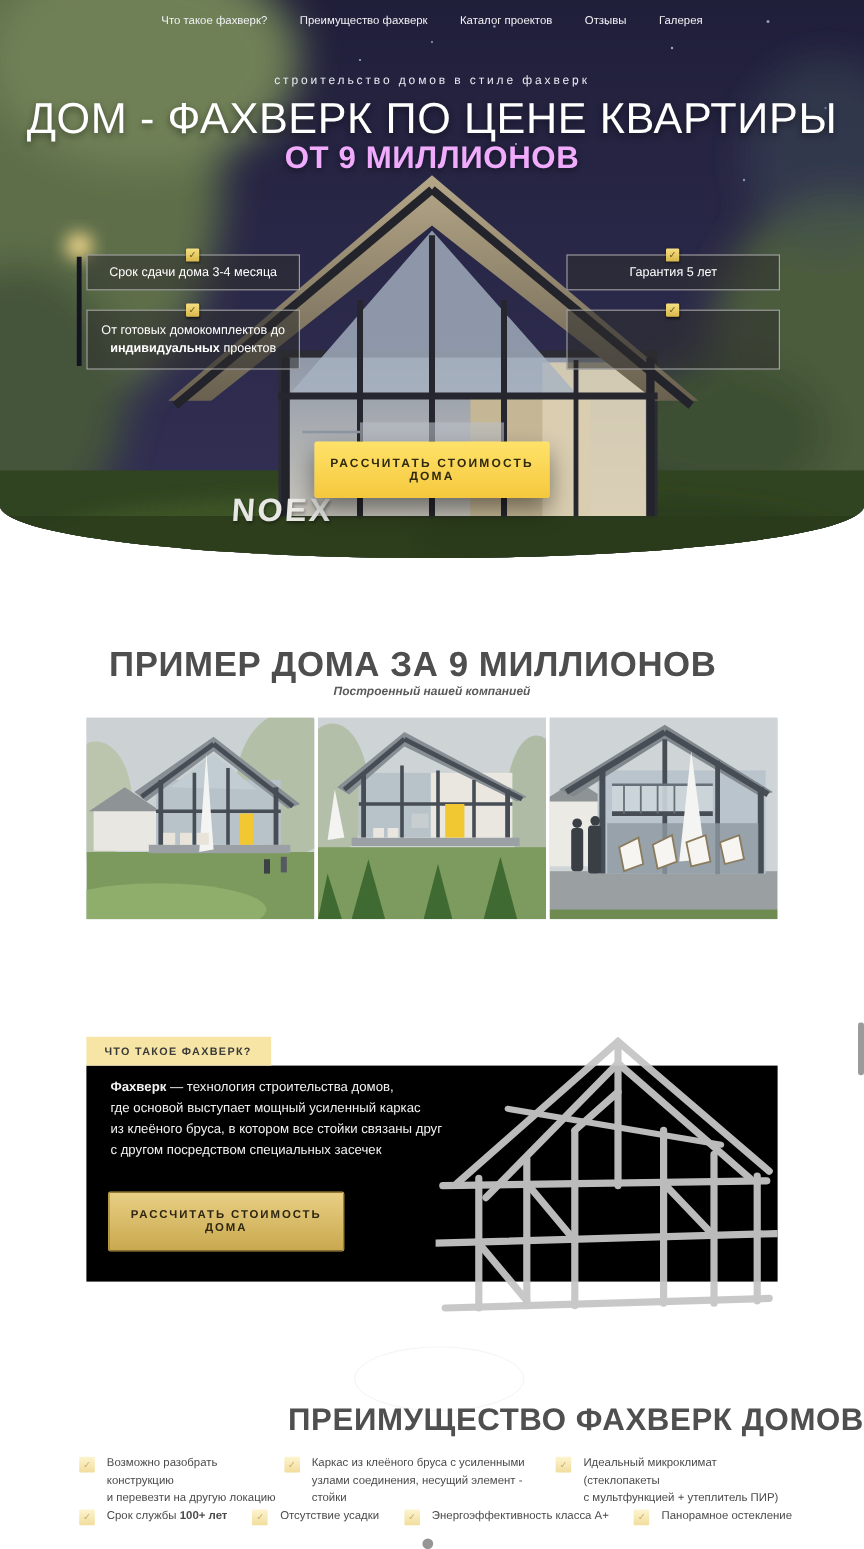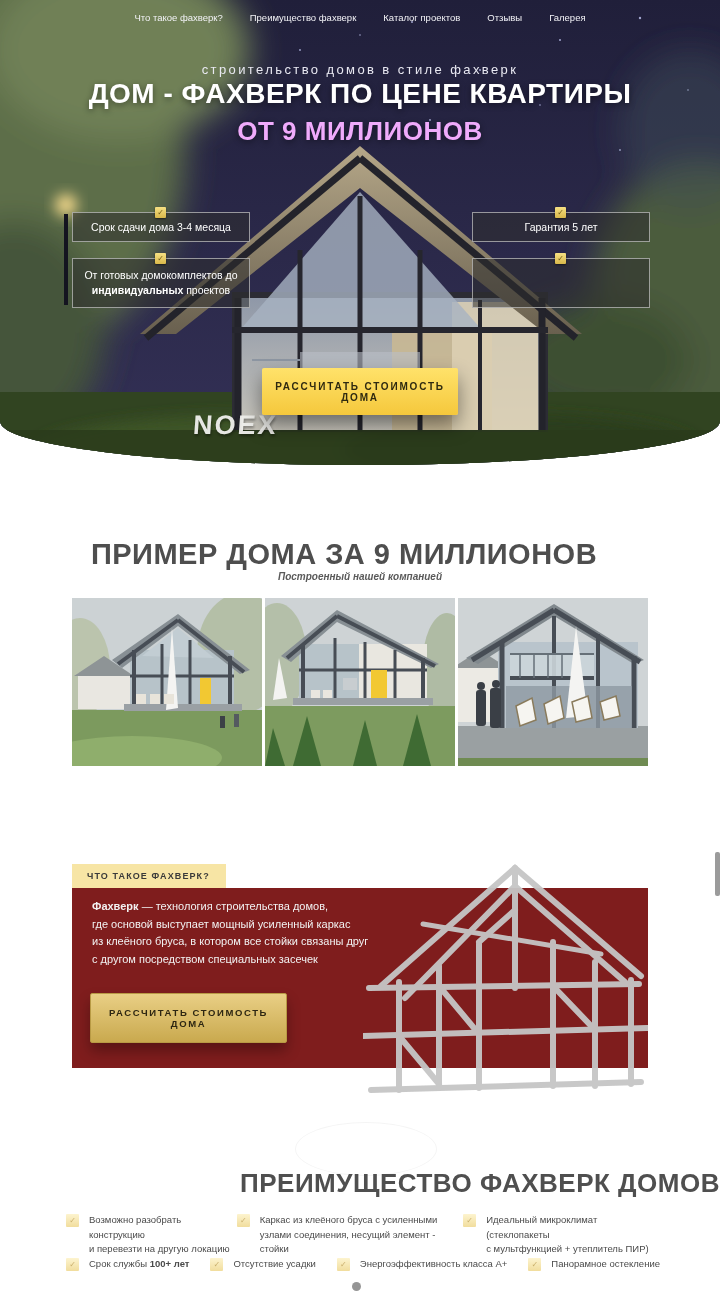--- a/index.html
+++ b/index.html
@@ -13,25 +13,25 @@
     background:#262544;border-radius:0 0 55% 55% / 0 0 48px 48px;overflow:hidden;
   }
   .hero-art{position:absolute;left:0;top:0;width:720px;height:465px;}
   .nav{
     position:absolute;left:0;top:0;width:720px;height:34px;z-index:6;
     display:flex;justify-content:center;align-items:center;gap:27px;
   }
   .nav-item{font-size:9.5px;color:#f2f2f6;cursor:pointer;white-space:nowrap;}
   .tagline{
     position:absolute;top:62px;left:0;width:720px;text-align:center;z-index:5;
-    font-size:13px;letter-spacing:2.4px;color:#e9e9f2;
+    font-size:10px;letter-spacing:2.4px;color:#e9e9f2;
   }
   .hero-title{
     position:absolute;top:78px;left:0;width:720px;text-align:center;z-index:5;
-    font-size:28px;font-weight:bold;color:#ffffff;letter-spacing:.5px;
+    font-size:36px;font-weight:normal;color:#ffffff;letter-spacing:.5px;
     text-shadow:0 2px 6px rgba(0,0,0,.45);margin:0;
   }
   .hero-price{
     position:absolute;top:116px;left:0;width:720px;text-align:center;z-index:5;
     font-size:26px;font-weight:bold;color:#f0abfc;letter-spacing:.5px;
     text-shadow:0 2px 6px rgba(0,0,0,.45);margin:0;
   }
   .badge{
     position:absolute;z-index:5;background:rgba(45,45,45,.55);
     border:1px solid rgba(210,210,210,.65);color:#fff;
@@ -74,21 +74,21 @@
   .photo{width:190px;height:168px;background:#cfd4d6;overflow:hidden;}
   .photo svg{display:block;}
   
   .about-tab{
     position:absolute;left:72px;top:864px;height:24px;z-index:3;
     background:#f7e5a5;display:flex;align-items:center;padding:0 16px 0 15px;
     font-size:9px;font-weight:bold;letter-spacing:1.1px;color:#3a3a3a;
   }
   .about-box{
     position:absolute;left:72px;top:888px;width:576px;height:180px;
-    background:#7f1d1d;
+    background:#000000;
   }
   .about-par{
     position:absolute;left:20px;top:10px;margin:0;z-index:2;
     font-size:11px;color:#f2f2f2;line-height:17.5px;white-space:pre-line;
   }
   .about-cta{
     position:absolute;left:18px;top:105px;width:197px;height:50px;z-index:2;
     background:linear-gradient(180deg,#e9cf85,#c9a94e);border:1px solid #b89a44;border-radius:2px;
     box-shadow:0 8px 14px rgba(0,0,0,.3);cursor:pointer;
     font-family:"Liberation Sans",sans-serif;font-size:9.5px;font-weight:bold;

